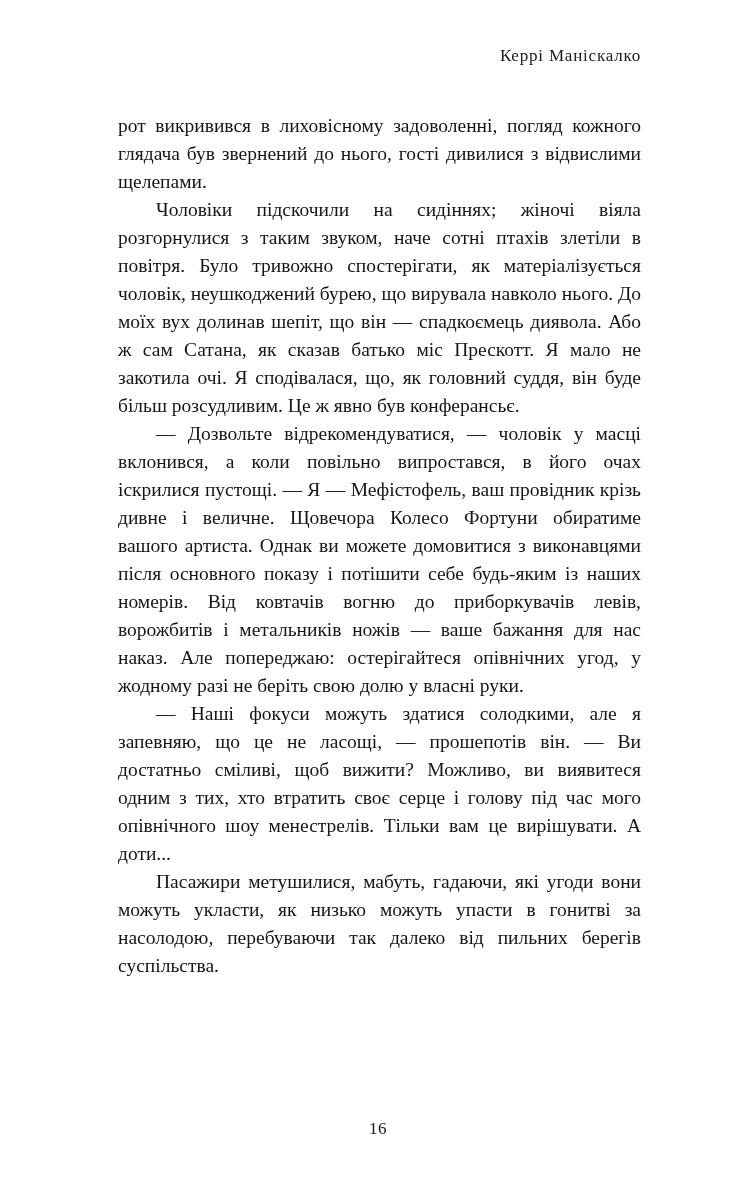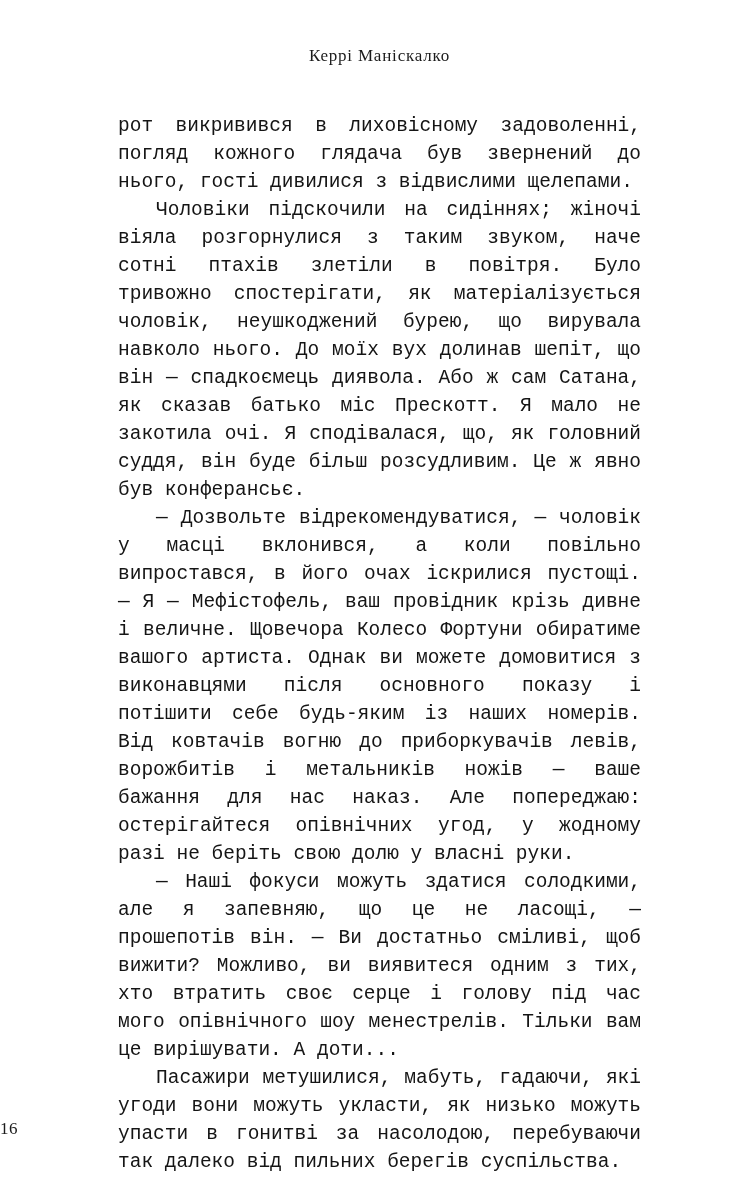--- a/index.html
+++ b/index.html
@@ -16,47 +16,47 @@
   }
   .page {
     position: relative;
     box-sizing: border-box;
     width: 756px;
     height: 1181px;
     background: #ffffff;
     padding: 46px 115px 0 118px;
   }
   .running-header {
-    text-align: center;
+    text-align: right;
     font-size: 17px;
     letter-spacing: 0.8px;
     color: #1b1b1b;
     margin: 0 0 46px 0;
     font-weight: normal;
   }
   .body-text {
     font-size: 19.5px;
     line-height: 28px;
     text-align: justify;
     hyphens: auto;
-    font-family: Liberation Mono, monospace;
     -webkit-hyphens: auto;
   }
   .para {
     margin: 0;
     text-indent: 38px;
   }
   .para.no-indent {
     text-indent: 0;
   }
   .page-number {
     position: absolute;
     bottom: 42px;
     left: 0;
     width: 100%;
+    text-align: center;
     font-size: 17px;
     letter-spacing: 0.5px;
     color: #1b1b1b;
     margin-top: 44px;
   }
 </style>
 </head>
 <body>
 
 <div class="page">

